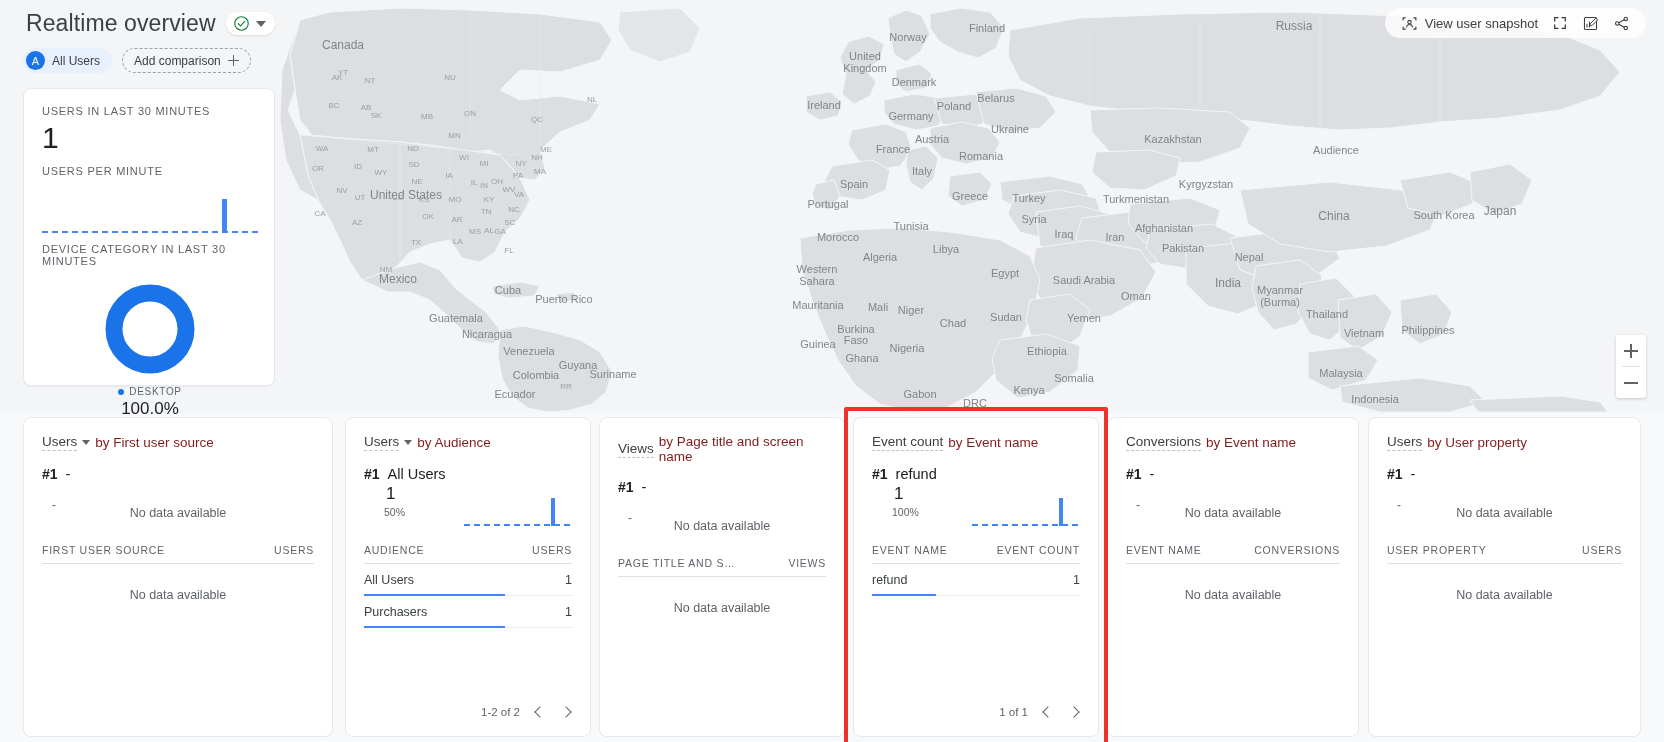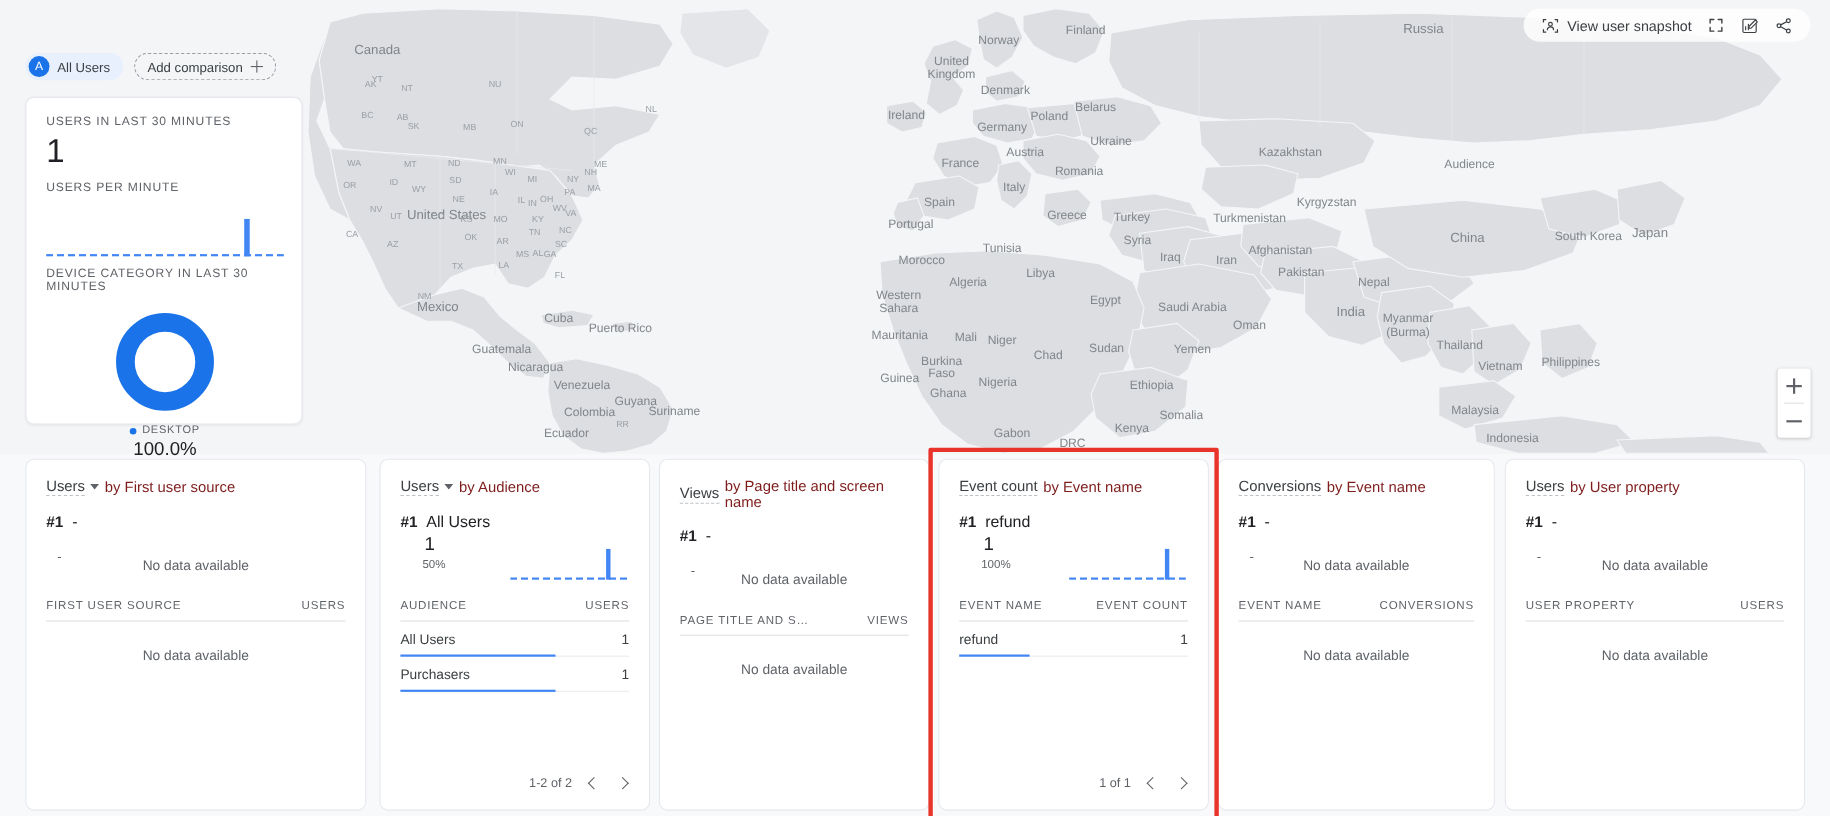--- a/index.html
+++ b/index.html
@@ -330,21 +330,21 @@
         <div class="map-label" style="left: 613px; top: 374px;">Suriname</div>
         <div class="map-label" style="left: 824px; top: 105px;">Ireland</div>
         <div class="map-label" style="left: 865px; top: 56px;">United</div>
         <div class="map-label" style="left: 865px; top: 68px;">Kingdom</div>
         <div class="map-label" style="left: 908px; top: 37px;">Norway</div>
         <div class="map-label" style="left: 914px; top: 82px;">Denmark</div>
         <div class="map-label" style="left: 987px; top: 28px;">Finland</div>
         <div class="map-label" style="left: 996px; top: 98px;">Belarus</div>
         <div class="map-label" style="left: 954px; top: 106px;">Poland</div>
         <div class="map-label" style="left: 911px; top: 116px;">Germany</div>
-        <div class="map-label" style="left: 873px; top: 149px;">France</div>
+        <div class="map-label" style="left: 893px; top: 149px;">France</div>
         <div class="map-label" style="left: 932px; top: 139px;">Austria</div>
         <div class="map-label" style="left: 1010px; top: 129px;">Ukraine</div>
         <div class="map-label" style="left: 981px; top: 156px;">Romania</div>
         <div class="map-label" style="left: 922px; top: 171px;">Italy</div>
         <div class="map-label" style="left: 854px; top: 184px;">Spain</div>
         <div class="map-label" style="left: 828px; top: 204px;">Portugal</div>
         <div class="map-label" style="left: 970px; top: 196px;">Greece</div>
         <div class="map-label" style="left: 1029px; top: 198px;">Turkey</div>
         <div class="map-label big" style="left: 1294px; top: 26px;">Russia</div>
         <div class="map-label" style="left: 1173px; top: 139px;">Kazakhstan</div>
@@ -404,21 +404,21 @@
         <div class="map-label tiny" style="left: 360px; top: 197px;">UT</div>
         <div class="map-label tiny" style="left: 357px; top: 222px;">AZ</div>
         <div class="map-label tiny" style="left: 386px; top: 223px; margin-top: 46px;">NM</div>
         <div class="map-label tiny" style="left: 398px; top: 197px;">CO</div>
         <div class="map-label tiny" style="left: 413px; top: 148px;">ND</div>
         <div class="map-label tiny" style="left: 414px; top: 164px;">SD</div>
         <div class="map-label tiny" style="left: 417px; top: 181px;">NE</div>
         <div class="map-label tiny" style="left: 424px; top: 199px;">KS</div>
         <div class="map-label tiny" style="left: 428px; top: 216px;">OK</div>
         <div class="map-label tiny" style="left: 416px; top: 242px;">TX</div>
-        <div class="map-label tiny" style="left: 443px; top: 147px; padding-left: 23px;">MN</div>
+        <div class="map-label tiny" style="left: 443px; top: 135px; padding-left: 23px;">MN</div>
         <div class="map-label tiny" style="left: 449px; top: 175px;">IA</div>
         <div class="map-label tiny" style="left: 455px; top: 199px;">MO</div>
         <div class="map-label tiny" style="left: 457px; top: 219px;">AR</div>
         <div class="map-label tiny" style="left: 458px; top: 241px;">LA</div>
         <div class="map-label tiny" style="left: 464px; top: 157px;">WI</div>
         <div class="map-label tiny" style="left: 474px; top: 182px;">IL</div>
         <div class="map-label tiny" style="left: 475px; top: 231px;">MS</div>
         <div class="map-label tiny" style="left: 489px; top: 230px;">AL</div>
         <div class="map-label tiny" style="left: 486px; top: 211px;">TN</div>
         <div class="map-label tiny" style="left: 489px; top: 199px;">KY</div>
@@ -454,20 +454,30 @@
     <button>
         <span class="zi plus"></span>
       </button>
     <div class="zoom-divider"></div>
     <button>
         <span class="zi minus"></span>
       </button>
   </div>
 
   <div class="header">
+    <div class="title-row">
+      <div class="page-title">Realtime overview</div>
+      <div class="title-chip">
+        <svg class="check-icon" viewBox="0 0 24 24">
+          <circle cx="12" cy="12" r="9.5" fill="none" stroke="#188038" stroke-width="1.6"></circle>
+          <path d="M7.5 12.3 L10.6 15.3 L16.6 9" fill="none" stroke="#188038" stroke-width="1.7" stroke-linecap="round" stroke-linejoin="round"></path>
+        </svg>
+        <span class="caret"></span>
+      </div>
+    </div>
 
     <div class="comparison-row">
       <div class="chip-allusers">
         <span class="avatar">A</span>
         <span class="lbl">All Users</span>
       </div>
       <div class="chip-add">
         <span class="lbl">Add comparison</span>
         <span class="plus-icon"></span>
       </div>

